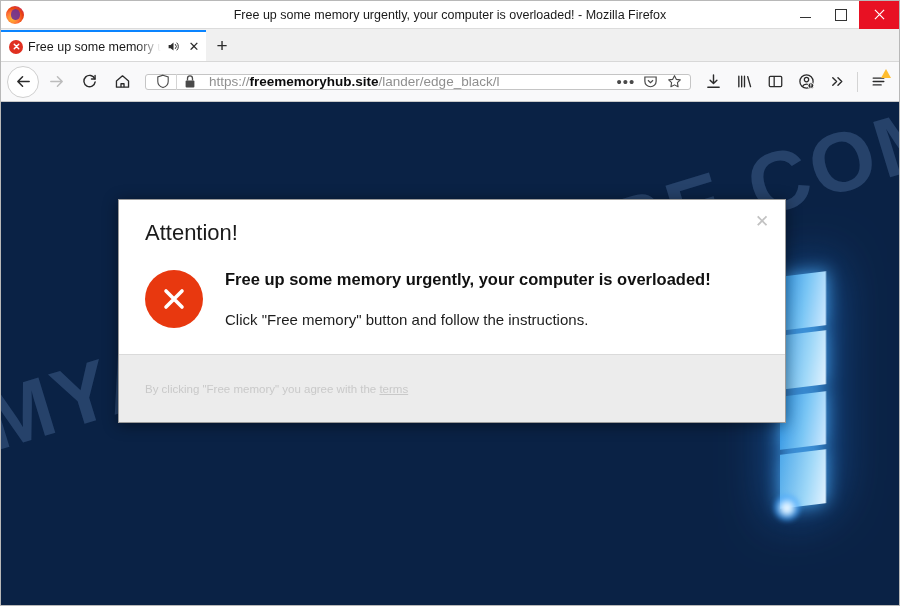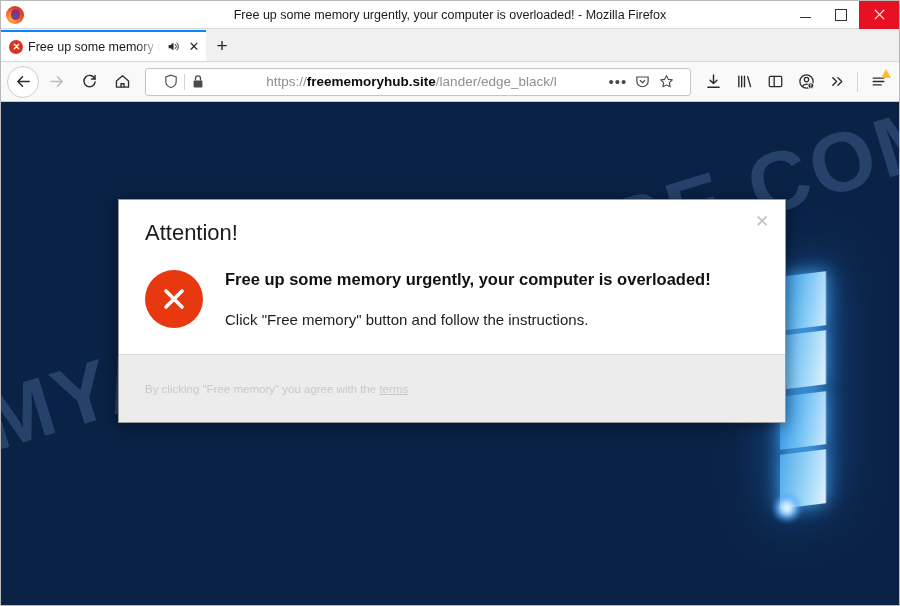--- a/index.html
+++ b/index.html
@@ -103,25 +103,24 @@
   .navbtn {
     width: 32px; height: 32px; border-radius: 50%;
     display: flex; align-items: center; justify-content: center;
     color: #2b2b2b; flex: 0 0 32px;
   }
   .navbtn svg { width: 17px; height: 17px; }
   #nb-back { border: 1px solid #cfcfcf; background: #fff; }
   #nb-fwd { color: #bcbcbc; }
 
   #urlbar {
-    flex: 1 1 auto; height: 28px; margin: 0 6px;
+    flex: 1 1 auto; height: 16px; margin: 0 6px;
     background: #fff; border: 1px solid #c5c5c5; border-radius: 3px;
-    display: flex; align-items: center; padding: 0 12px; gap: 0px;
+    display: flex; align-items: center; padding: 0 4px; gap: 0px;
     min-width: 0;
-    text-align: center;
   }
   .ub-icon { width: 26px; flex: 0 0 26px; display: flex; align-items: center; justify-content: center; color: #4a4a4a; }
   .ub-icon svg { width: 14px; height: 15px; }
   #ub-sep { width: 1px; height: 16px; background: #d4d4d4; flex: 0 0 1px; }
   #ub-text {
     flex: 1 1 auto; min-width: 0; font-size: 13.5px;
     white-space: nowrap; overflow: hidden; padding-left: 6px;
     -webkit-mask-image: linear-gradient(to right, #000 95%, transparent 100%);
     mask-image: linear-gradient(to right, #000 95%, transparent 100%);
   }

